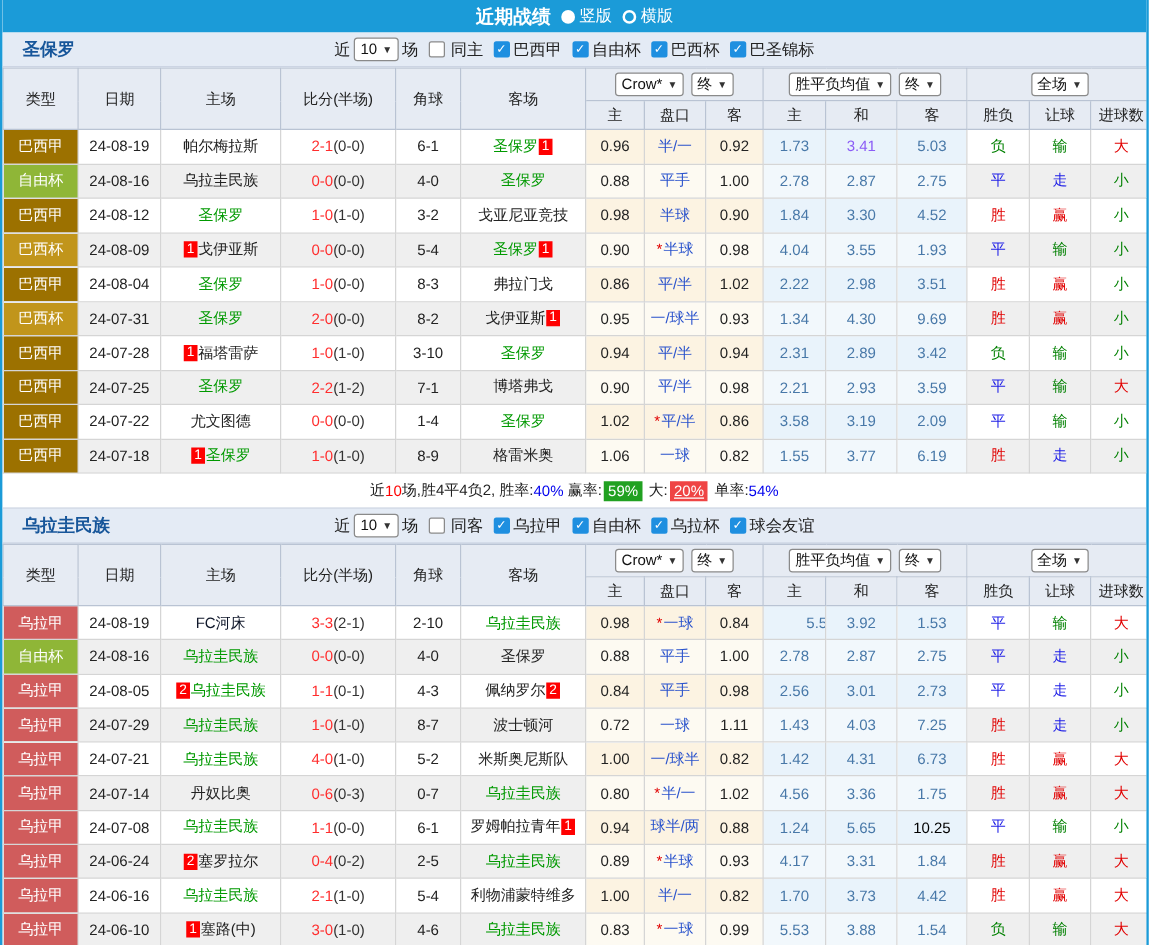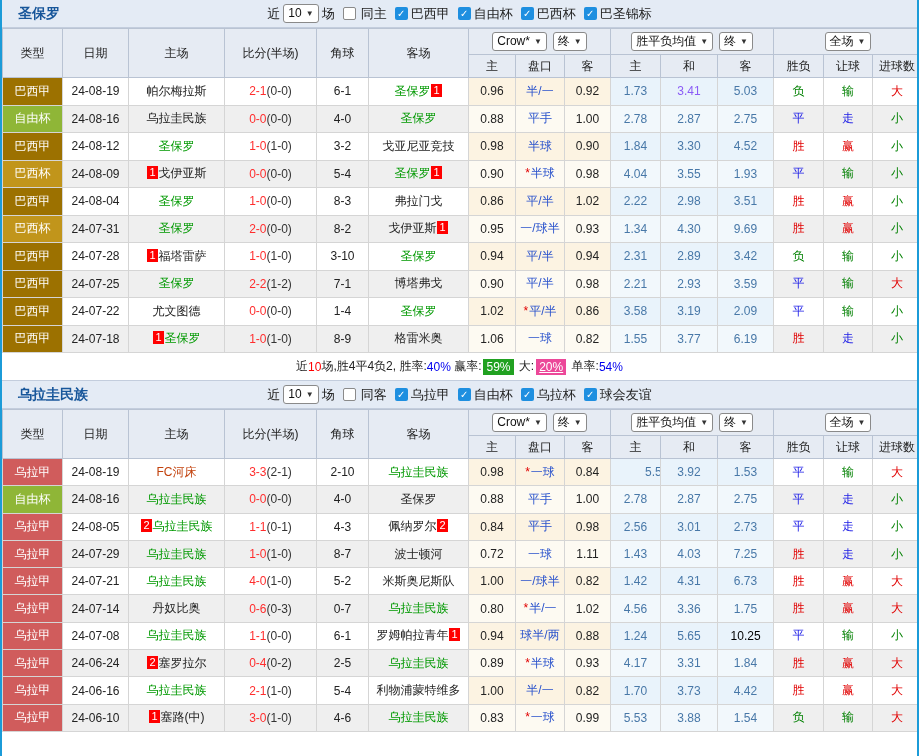--- a/index.html
+++ b/index.html
@@ -69,20 +69,31 @@
   }
   .summary-row .red { color: #f00; }
   .summary-row .bluepct { }
   .gbadge { color: #fff; padding: 1px 3px; margin: 0 2px; }
 </style>
 </head>
 <body>
 
 <div id="app">
 
+  <div class="topbar" id="topbar" style="background: rgb(27, 155, 216);">
+    <span class="title">近期战绩</span>
+    <span class="radio-group">
+      <span class="radio-dot"></span>
+      <span>竖版</span>
+    </span>
+    <span class="radio-group">
+      <span class="radio-ring"></span>
+      <span>横版</span>
+    </span>
+  </div>
 
   <div class="sec-head">
     <span class="sec-team">圣保罗</span>
     <span class="sec-filter">
       <span>近</span>
       <span class="dd">
           <span>10</span>
           <span class="caret">▼</span>
         </span>
       <span>场</span>
@@ -338,21 +349,21 @@
     <td class="c-avg" style="color: rgb(72, 120, 168);">3.77</td>
     <td class="c-avg" style="color: rgb(72, 120, 168);">6.19</td>
     <td class="c-res" style="color: rgb(225, 0, 0);">胜</td>
     <td class="c-res" style="color: rgb(26, 26, 230);">走</td>
     <td class="c-res" style="color: rgb(0, 128, 0);">小</td>
   </tr>
       </tbody>
   </table>
 
   <div class="summary-row">
-    <span>近</span><span class="red">10</span><span>场,胜4平4负2, 胜率:</span><span class="bluepct" style="color: rgb(0, 0, 238);">40%</span><span> 赢率:</span><span class="gbadge" style="background: rgb(33, 161, 33);">59%</span><span> 大:</span><span class="gbadge" style="background: #ec4899; text-decoration: underline;">20%</span><span> 单率:</span><span class="bluepct" style="color: rgb(0, 0, 238);">54%</span>
+    <span>近</span><span class="red">10</span><span>场,胜4平4负2, 胜率:</span><span class="bluepct" style="color: rgb(0, 0, 238);">40%</span><span> 赢率:</span><span class="gbadge" style="background: rgb(33, 161, 33);">59%</span><span> 大:</span><span class="gbadge" style="background: #ef4444; text-decoration: underline;">20%</span><span> 单率:</span><span class="bluepct" style="color: rgb(0, 0, 238);">54%</span>
   </div>
 
   <div class="sec-head">
     <span class="sec-team">乌拉圭民族</span>
     <span class="sec-filter">
       <span>近</span>
       <span class="dd">
           <span>10</span>
           <span class="caret">▼</span>
         </span>
@@ -438,21 +449,21 @@
         <th>客</th>
         <th>胜负</th>
         <th>让球</th>
         <th>进球数</th>
       </tr>
     </thead>
     <tbody id="tbody-1">
         <tr>
     <td class="c-type" style="background: rgb(208, 92, 92);">乌拉甲</td>
     <td class="c-date">24-08-19</td>
-    <td class="c-home"><span style="color: #c2410c;">FC河床</span></td>
+    <td class="c-home"><span style="color: #0f172a;">FC河床</span></td>
     <td class="c-score"><span class="full" style="color: rgb(255, 45, 45);">3-3</span><span class="half" style="color: rgb(51, 51, 51);">(2-1)</span></td>
     <td class="c-corner">2-10</td>
     <td class="c-away"><span style="color: rgb(0, 153, 0);">乌拉圭民族</span></td>
     <td class="c-odds">0.98</td>
     <td class="c-hcap"><span class="star" style="color: rgb(224, 0, 0);">*</span><span style="color: rgb(41, 82, 204);">一球</span></td>
     <td class="c-odds">0.84</td>
     <td class="c-avg" style="color: rgb(72, 120, 168); padding-left: 34px;">5.51</td>
     <td class="c-avg" style="color: rgb(72, 120, 168);">3.92</td>
     <td class="c-avg" style="color: rgb(72, 120, 168);">1.53</td>
     <td class="c-res" style="color: rgb(26, 26, 230);">平</td>

